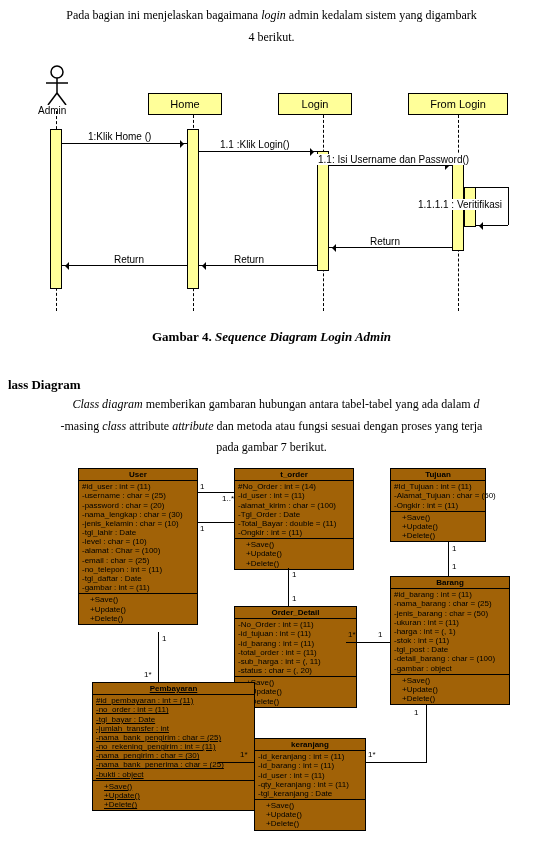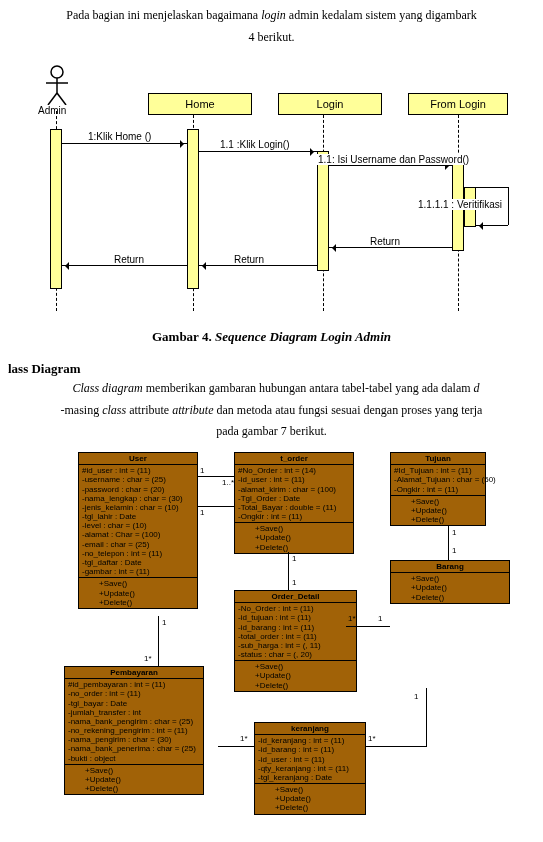--- a/index.html
+++ b/index.html
@@ -32,21 +32,21 @@
     .actor-icon svg { width: 100%; height: 100%; }
     .actor-label {
       position: absolute;
       top: 54px;
       left: 30px;
       font-size: 10px;
     }
     .lifeline-box {
       position: absolute;
       top: 42px;
-      width: 104px;
+      width: 74px;
       height: 22px;
       border: 1px solid #000;
       background: #ffff99;
       display: flex;
       align-items: center;
       justify-content: center;
       font-size: 11px;
     }
     .ll-home  { left: 140px; }
     .ll-login { left: 270px; }
@@ -94,21 +94,21 @@
       position: absolute;
       font-size: 10px;
       background: #fff;
       padding: 0 2px;
       white-space: nowrap;
     }
     .caption {
       text-align: center;
       font-weight: bold;
       font-size: 13px;
-      margin: 8px 0 16px;
+      margin: 8px 0 32px;
     }
     .subhead {
       font-weight: bold;
       font-size: 13px;
       margin-bottom: 4px;
     }
 
     
     .class-diagram {
       position: relative;
@@ -130,21 +130,21 @@
       text-align: center;
       font-weight: bold;
       padding: 1px 2px;
     }
     .uml-attrs {
       border-bottom: 1px solid #000;
       padding: 1px 3px;
       white-space: pre;
     }
     .uml-ops {
-      padding: 1px 20px;
+      padding: 1px 11px;
       white-space: pre;
     }
     .rel {
       position: absolute;
       background: #000;
     }
     .rel-label {
       position: absolute;
       font-size: 8px;
       background: transparent;
@@ -275,38 +275,47 @@
 -total_order : int = (11)
 -sub_harga : int = (, 11)
 -status : char = (, 20)</div>
     <div class="uml-ops">+Save()
 +Update()
 +Delete()</div>
   </div>
 
   <div class="uml-class" style="left:382px; top:114px; width:120px;">
     <div class="uml-title">Barang</div>
+    <div class="uml-attrs">#id_barang : int = (11)
+-nama_barang : char = (25)
+-jenis_barang : char = (50)
+-ukuran : int = (11)
+-harga : int = (, 1)
+-stok : int = (11)
+-tgl_post : Date
+-detail_barang : char = (100)
+-gambar : object</div>
     <div class="uml-ops">+Save()
 +Update()
 +Delete()</div>
   </div>
 
   <div class="uml-class" style="left:246px; top:276px; width:112px;">
     <div class="uml-title">keranjang</div>
     <div class="uml-attrs">-id_keranjang : int = (11)
 -id_barang : int = (11)
 -id_user : int = (11)
 -qty_keranjang : int = (11)
 -tgl_keranjang : Date</div>
     <div class="uml-ops">+Save()
 +Update()
 +Delete()</div>
   </div>
 
-  <div class="uml-class" style="left:56px; top:220px; width:140px;">
+  <div class="uml-class" style="left:84px; top:220px; width:163px;text-decoration:underline;">
     <div class="uml-title">Pembayaran</div>
     <div class="uml-attrs">#id_pembayaran : int = (11)
 -no_order : int = (11)
 -tgl_bayar : Date
 -jumlah_transfer : int
 -nama_bank_pengirim : char = (25)
 -no_rekening_pengirim : int = (11)
 -nama_pengirim : char = (30)
 -nama_bank_penerima : char = (25)
 -bukti : object</div>

